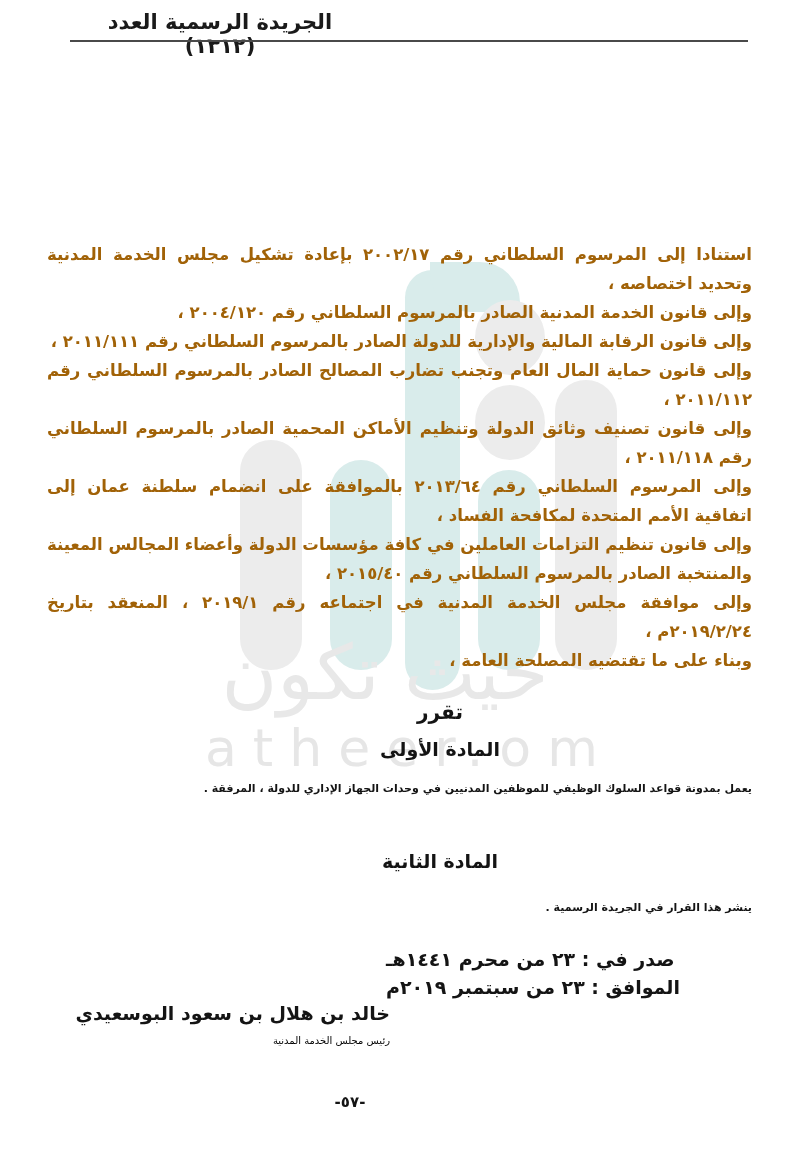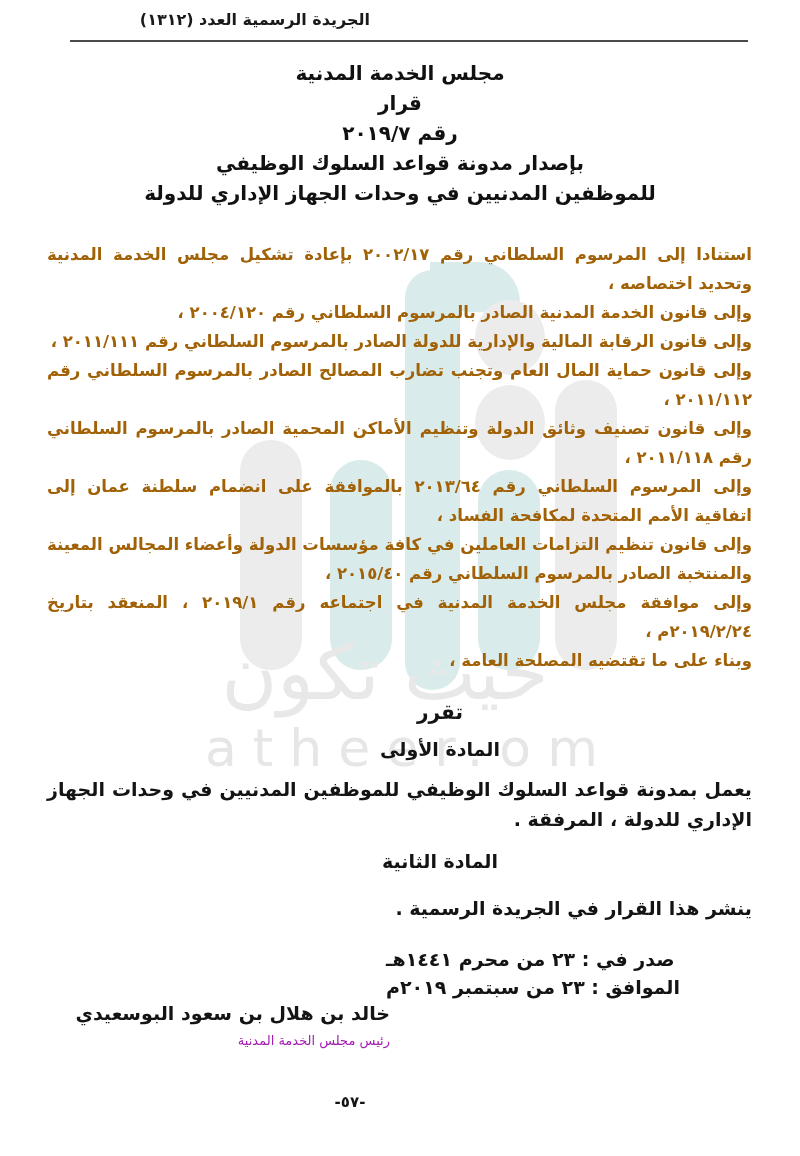--- a/index.html
+++ b/index.html
@@ -4,22 +4,22 @@
 <style>
   html, body { margin: 0; padding: 0; }
   body {
     width: 800px; height: 1156px; background: #ffffff; position: relative; overflow: hidden;
     font-family: "DejaVu Sans", sans-serif; color: #141414;
   }
   .page { position: absolute; inset: 0; }
 
   
   .running-head {
-    position: absolute; left: 70px; top: 10px; width: 300px; text-align: right; direction: rtl;
-    font-weight: bold; font-size: 16px; color: #1a1a1a;
+    position: absolute; left: 70px; top: 10px; width: 300px; text-align: center; direction: rtl;
+    font-weight: bold; font-size: 21px; color: #1a1a1a;
   }
   .running-head span { display: inline-block; direction: rtl; }
   .head-rule {
     position: absolute; left: 70px; top: 40px; width: 678px; height: 2px; background: #4a4a4a;
   }
 
   
   .wm { position: absolute; pointer-events: none; }
   .wm-pill { position: absolute; border-radius: 60px; }
   .wm-teal { background: #d9eceb; }
@@ -39,26 +39,26 @@
   .title-line { font-weight: bold; font-size: 20px; line-height: 30px; color: #111; }
 
   
   .body {
     position: absolute; right: 48px; width: 705px; top: 240px;
     font-weight: bold; font-size: 16.5px; line-height: 29px; text-align: justify; color: #a16207;
   }
   .body p { margin: 0; }
 
   .center-head { position: absolute; left: 0; width: 800px; text-align: center; font-weight: bold; font-size: 19px; padding-left: 40px; }
-  .para { position: absolute; right: 48px; width: 705px; font-weight: bold; font-size: 19px; line-height: 30px; text-align: justify; }
+  .para { position: absolute; right: 48px; width: 705px; font-weight: bold; font-size: 11px; line-height: 30px; text-align: justify; }
 
   .date-block { position: absolute; left: 386px; top: 945px; width: 340px; font-weight: bold; font-size: 19px; line-height: 28px; text-align: left; }
   .sign-block { position: absolute; left: 60px; top: 998px; width: 330px; text-align: right; }
   .sign-name { font-weight: bold; font-size: 19px; line-height: 30px; }
-  .sign-title { font-size: 13px; line-height: 26px; color: #a21caf; }
+  .sign-title { font-size: 10px; line-height: 26px; color: #000000; }
 
   .page-num { position: absolute; left: 0; width: 700px; top: 1093px; text-align: center; font-weight: bold; font-size: 15px; direction: ltr; }
 </style>
 </head>
 <body>
 
 <div class="page">
 
   <div class="wm" style="left:0;top:0;width:800px;height:1156px;">
     <div class="wm-pill wm-teal" style="left:405px;top:270px;width:55px;height:420px;border-radius:28px 28px 28px 28px;"></div>
@@ -71,27 +71,20 @@
     <div class="wm-pill wm-grey" style="left:555px;top:380px;width:62px;height:290px;border-radius:32px;"></div>
     <div class="wm-text-ar">حيث تكون</div>
     <div class="wm-text-en">atheer.om</div>
   </div>
 
   <div class="running-head">
     <span>الجريدة الرسمية العدد (١٣١٢)</span>
   </div>
   <div class="head-rule"></div>
 
-  <div class="title-block">
-    <div class="title-line">مجلس الخدمة المدنية</div>
-    <div class="title-line">قرار</div>
-    <div class="title-line">رقم ٢٠١٩/٧</div>
-    <div class="title-line">بإصدار مدونة قواعد السلوك الوظيفي</div>
-    <div class="title-line">للموظفين المدنيين في وحدات الجهاز الإداري للدولة</div>
-  </div>
 
   <div class="body">
     <p>استنادا إلى المرسوم السلطاني رقم ٢٠٠٢/١٧ بإعادة تشكيل مجلس الخدمة المدنية وتحديد اختصاصه ،</p>
     <p>وإلى قانون الخدمة المدنية الصادر بالمرسوم السلطاني رقم ٢٠٠٤/١٢٠ ،</p>
     <p>وإلى قانون الرقابة المالية والإدارية للدولة الصادر بالمرسوم السلطاني رقم ٢٠١١/١١١ ،</p>
     <p>وإلى قانون حماية المال العام وتجنب تضارب المصالح الصادر بالمرسوم السلطاني رقم ٢٠١١/١١٢ ،</p>
     <p>وإلى قانون تصنيف وثائق الدولة وتنظيم الأماكن المحمية الصادر بالمرسوم السلطاني رقم ٢٠١١/١١٨ ،</p>
     <p>وإلى المرسوم السلطاني رقم ٢٠١٣/٦٤ بالموافقة على انضمام سلطنة عمان إلى اتفاقية الأمم المتحدة لمكافحة الفساد ،</p>
     <p>وإلى قانون تنظيم التزامات العاملين في كافة مؤسسات الدولة وأعضاء المجالس المعينة والمنتخبة الصادر بالمرسوم السلطاني رقم ٢٠١٥/٤٠ ،</p>
     <p>وإلى موافقة مجلس الخدمة المدنية في اجتماعه رقم ٢٠١٩/١ ، المنعقد بتاريخ ٢٠١٩/٢/٢٤م ،</p>

